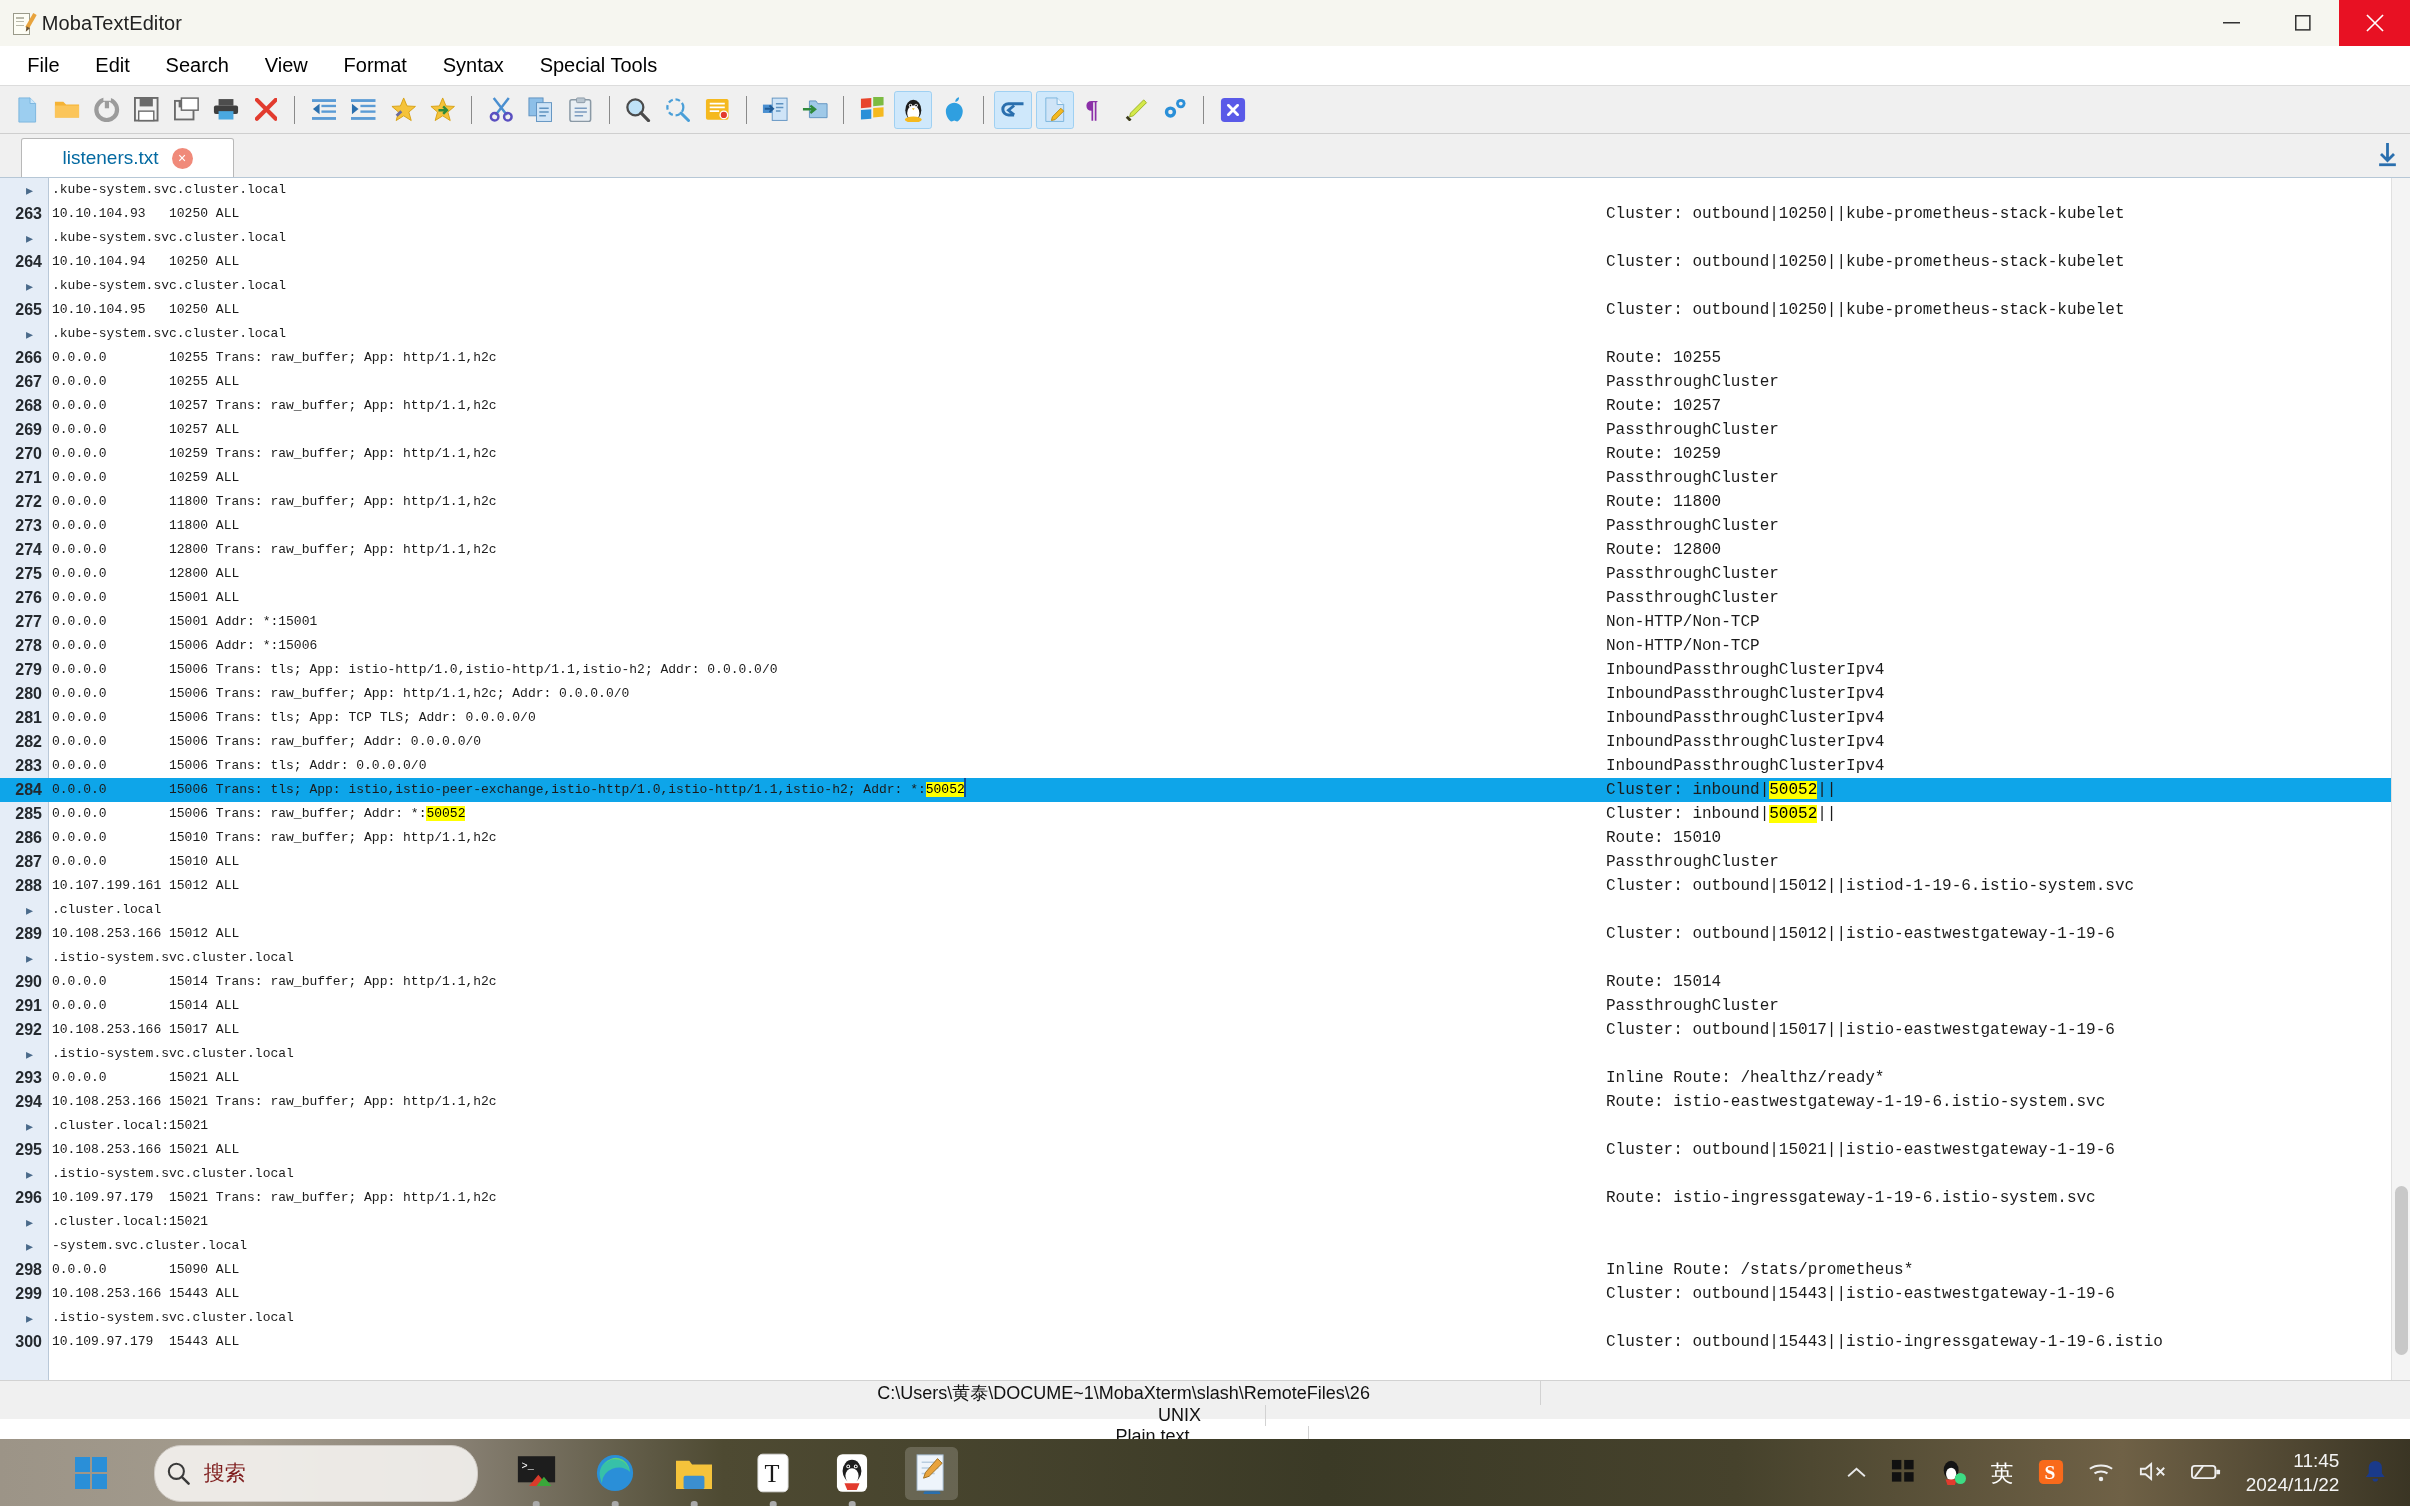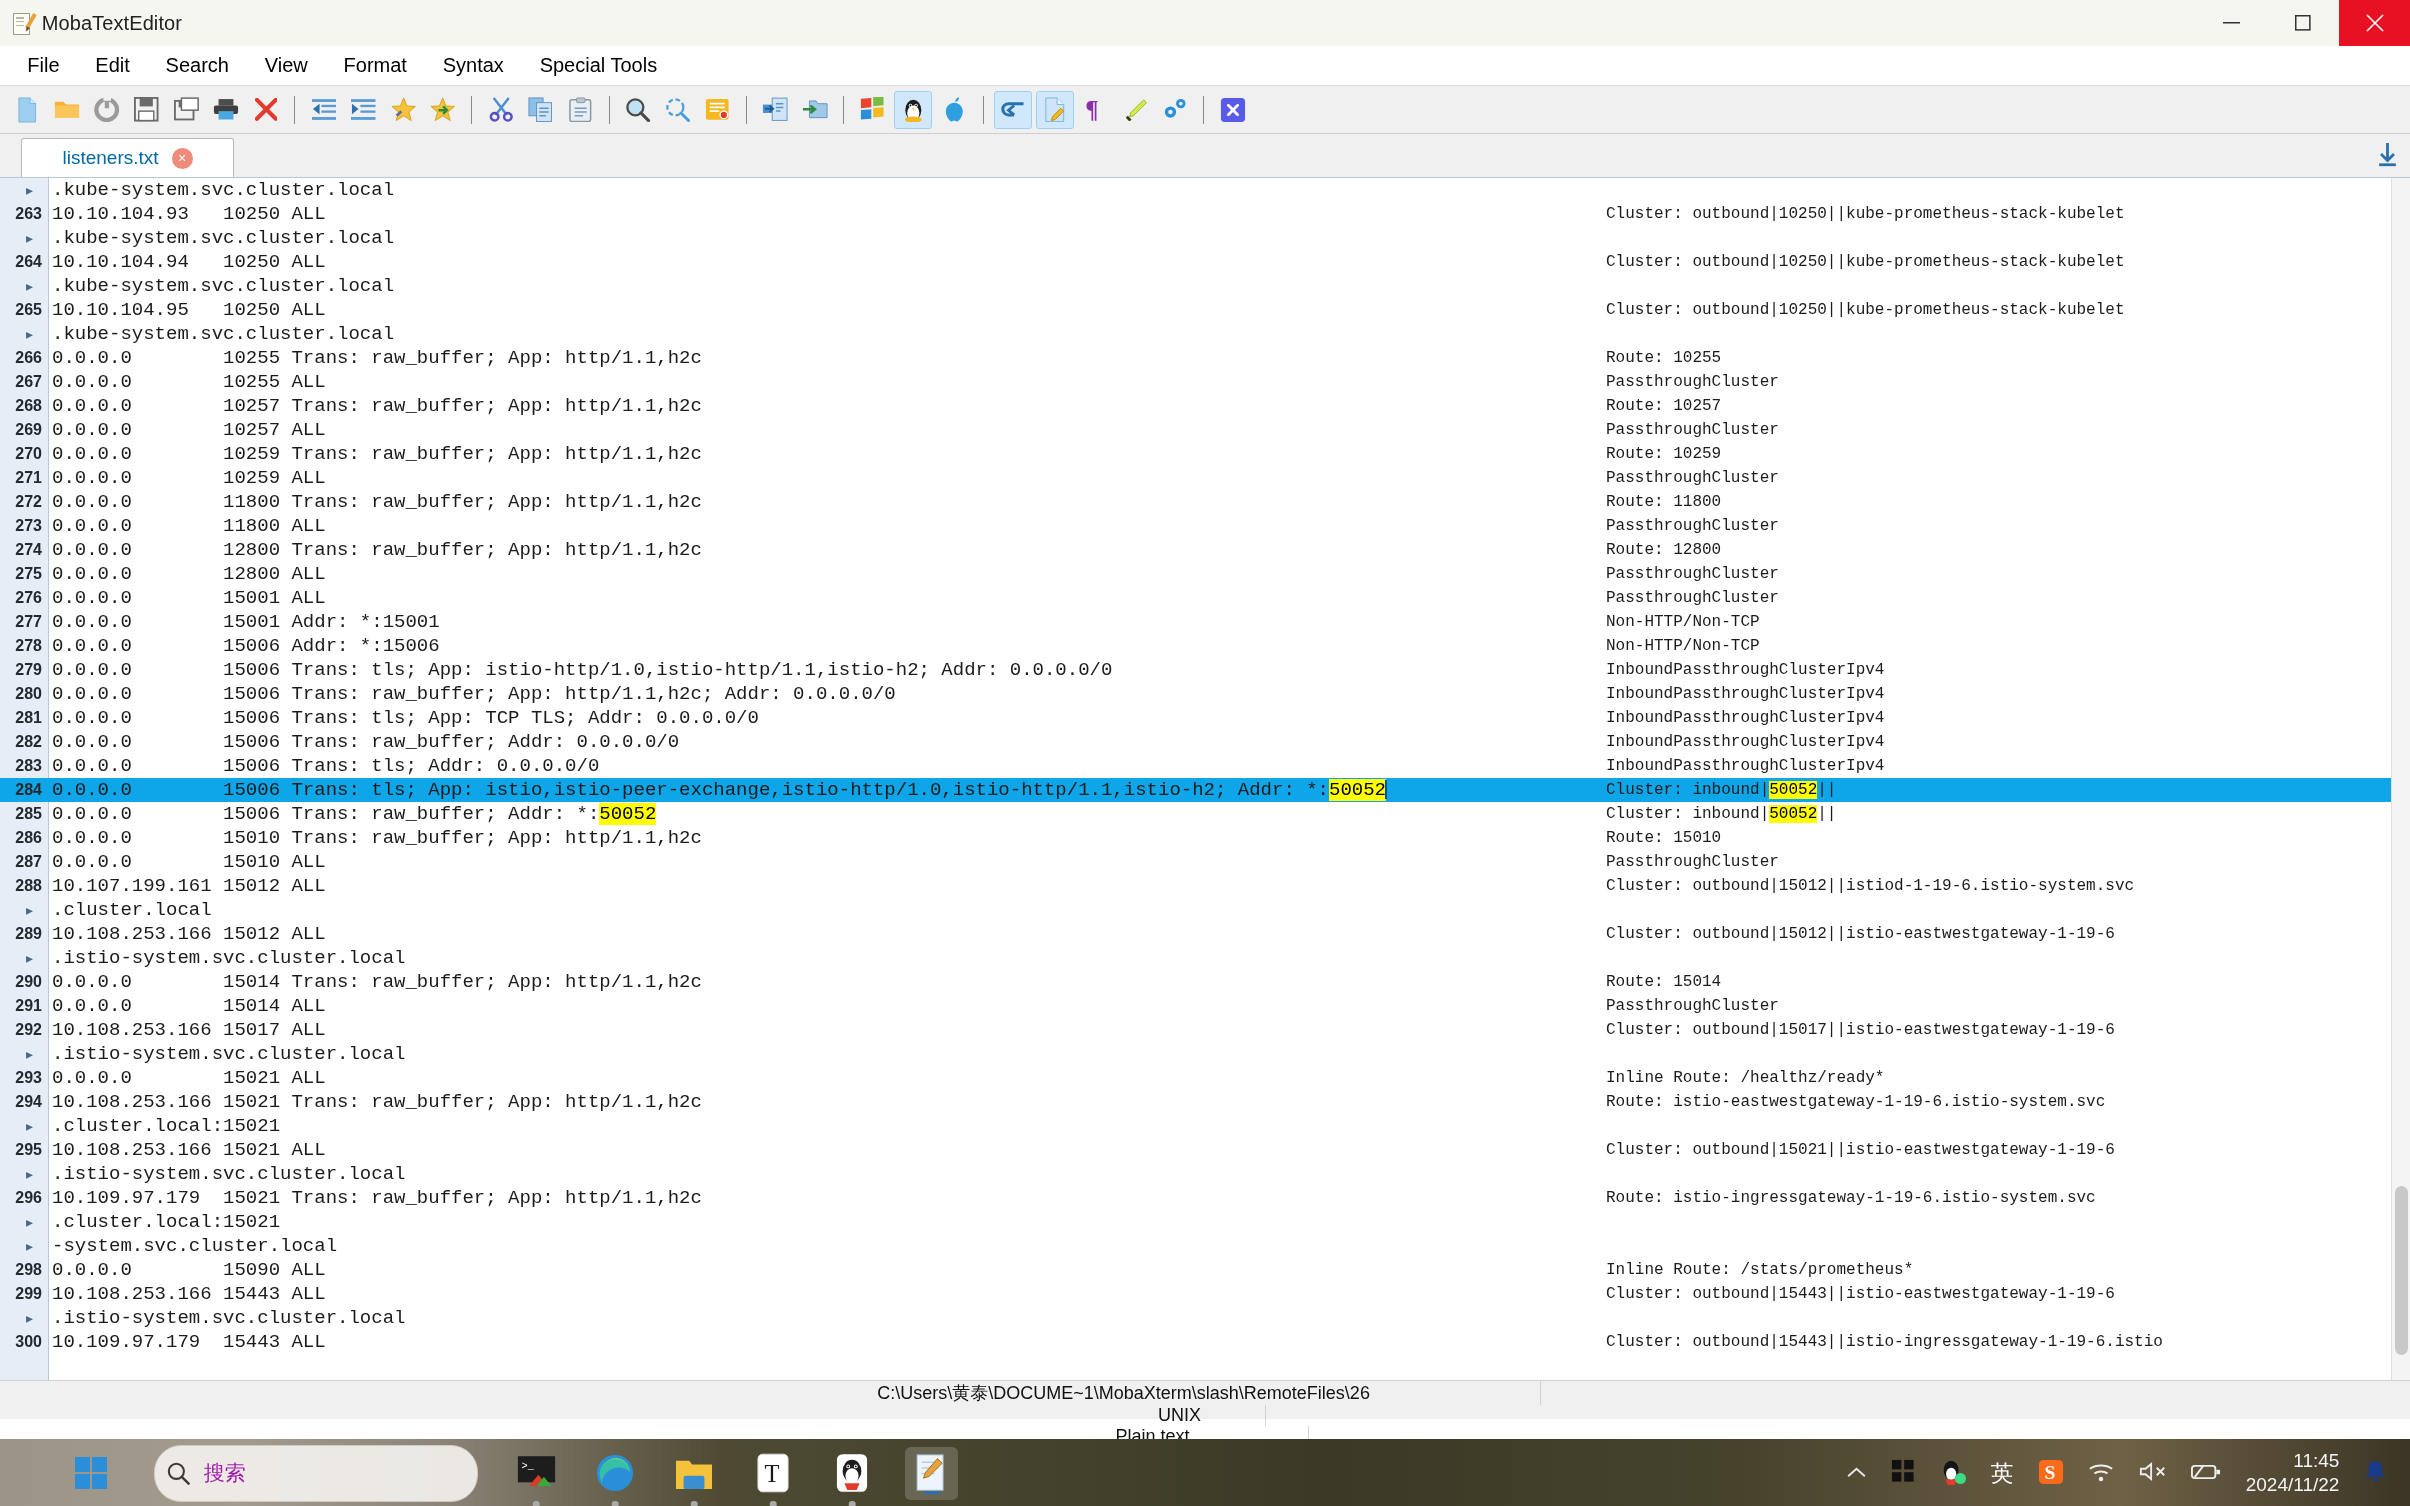--- a/index.html
+++ b/index.html
@@ -41,21 +41,21 @@
   .dl-arrow{position:absolute;right:13px;bottom:5.6px;}
 
   
   .editor{position:relative;height:1202px;background:#ffffff;overflow:hidden;}
   .gutter{position:absolute;left:0;top:0;width:48px;height:100%;background:#e5edf7;border-right:0.9px solid #b9c8d8;}
   .rows{position:absolute;left:0;top:0;right:19px;}
   .row{height:24px;line-height:24px;position:relative;white-space:pre;}
   .row.cur{background:#0ea5e9;}
   .ln{position:absolute;left:0;width:42px;text-align:right;font-family:"Liberation Sans",sans-serif;font-weight:bold;font-size:16px;color:#24292e;}
   .wrapmark{position:absolute;left:26px;font-size:14px;color:#4a6a8a;}
-  .txt{position:absolute;left:52px;font-family:"Liberation Mono","DejaVu Sans Mono",monospace;font-size:19px;color:#1b1b1b;letter-spacing:0px;}
+  .txt{position:absolute;left:52px;font-family:"Liberation Mono","DejaVu Sans Mono",monospace;font-size:13px;color:#1b1b1b;letter-spacing:0px;}
   .rtxt{position:absolute;left:1606px;font-family:"Liberation Mono","DejaVu Sans Mono",monospace;font-size:16px;color:#1b1b1b;white-space:pre;}
   mark{background:#ffff00;color:#000;padding:0;}
   .caret{display:inline-block;width:1.9px;height:19px;background:#0b4f9e;vertical-align:-3.8px;margin-left:-0.9px;}
 
   
   .vsb{position:absolute;right:0;top:0;width:19px;height:100%;background:#f4f4f4;border-left:0.9px solid #e0e0e0;}
   .vsb-thumb{position:absolute;left:2.8px;width:13px;background:#c8c8c8;border-radius:6.6px;}
 
   
   .statusbar{height:38px;background:#f0f0f0;border-top:0.9px solid #d2d2d2;display:flex;align-items:center;flex-direction:column;}
@@ -69,21 +69,21 @@
   .scell.flex{flex:1;border-right:none;}
 
   
   .taskbar{position:absolute;left:0;top:1439px;width:2411px;height:68px;
      background:linear-gradient(90deg,#9c9487 0%,#a39b8d 10%,#8d8579 18%,#4e4a32 30%,#3b3a26 55%,#46422c 72%,#6f6146 88%,#3a3524 100%);
      display:flex;align-items:center;}
   .tb-left{display:flex;align-items:center;padding-left:75px;gap:0px;}
   .winlogo{width:32px;height:32px;display:grid;grid-template-columns:1fr 1fr;grid-template-rows:1fr 1fr;gap:2.8px;}
   .winlogo div{background:#2a8fd8;}
   .searchbox{margin-left:47px;width:299px;height:55px;border-radius:27px;background:rgba(243,241,238,.92);border:0.9px solid #cfcac4;display:flex;align-items:center;padding:0 11.3px;position:relative;overflow:hidden;}
-  .search-txt{font-size:21px;color:#a21caf;margin-left:13px;}
+  .search-txt{font-size:21px;color:#7f1d1d;margin-left:13px;}
   .tbicons{display:flex;align-items:center;gap:26px;margin-left:32px;}
   .tbapp{width:53px;height:53px;border-radius:5.6px;display:flex;align-items:center;justify-content:center;position:relative;}
   .tbapp.active{background:rgba(255,255,255,.18);}
   .dot{position:absolute;bottom:-8.5px;left:50%;transform:translateX(-50%);width:6.6px;height:6.6px;border-radius:50%;background:#aaa;}
   .tray{margin-left:auto;display:flex;align-items:center;gap:24.5px;padding-right:24.5px;color:#f2f2f2;}
   .clock{font-size:19px;line-height:1.25;text-align:right;color:#f4f4f4;}
 </style>
 </head>
 <body>
 

